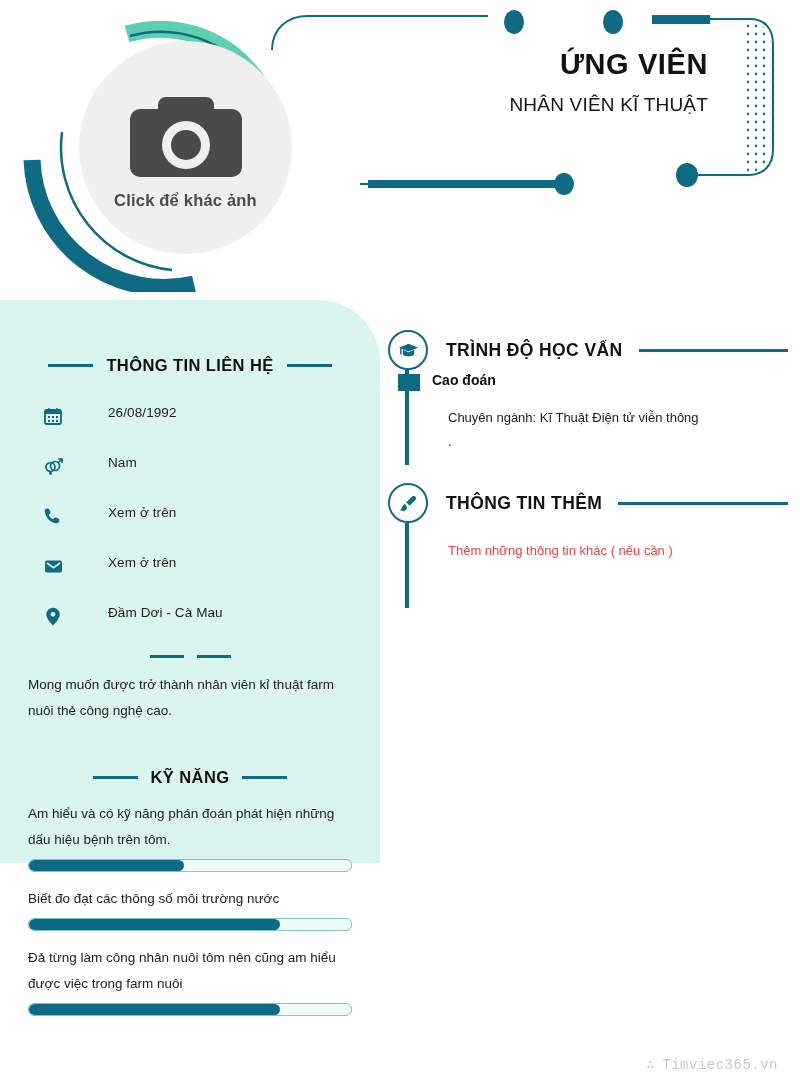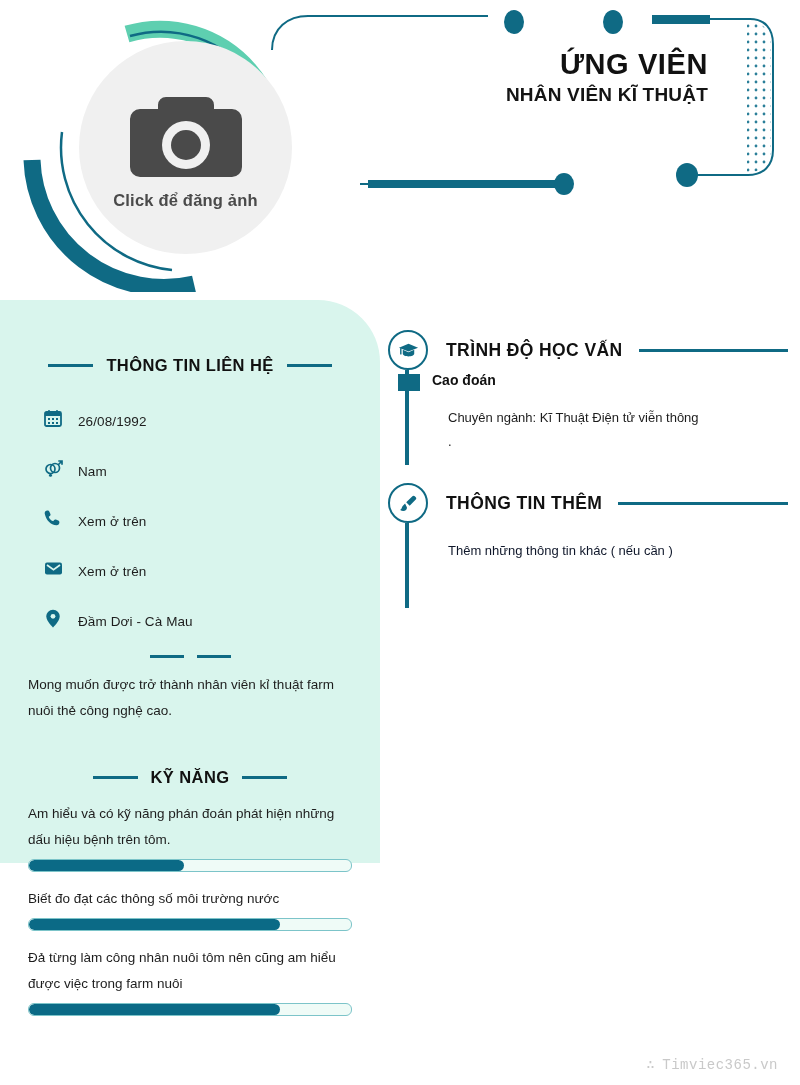--- a/index.html
+++ b/index.html
@@ -22,42 +22,42 @@
   .cam-icon{width:128px;height:96px;margin-top:4px;}
   .avatar-label{
     font-size:16.5px;font-weight:bold;color:#4a4a4a;margin-top:6px;letter-spacing:.2px;
   }
 
   .title-block{position:absolute;left:378px;top:48px;width:330px;text-align:right;}
   .cv-title{
     font-size:29px;font-weight:bold;letter-spacing:.6px;color:#111;line-height:1.12;margin:0;
   }
   .cv-subtitle{
-    font-size:19px;font-weight:bold;color:#141414;margin:4px 0 0 0;letter-spacing:.2px;
+    font-size:19px;font-weight:normal;color:#141414;margin:14px 0 0 0;letter-spacing:.2px;
   }
   .header-deco{position:absolute;left:260px;top:0;}
 
   
   .sidebar{
     position:absolute;left:0;top:300px;width:380px;height:563px;
     background:#d9f5ed;border-top-right-radius:62px;
   }
   .sec-head{
     display:flex;align-items:center;justify-content:center;gap:13px;
     margin:0 28px;
   }
   .sec-head .rule{height:3px;background:#0f6a84;flex:0 0 auto;}
   .sec-head .rule.l{width:45px;}
   .sec-head .rule.r{width:45px;}
   .sec-head .txt{
     font-size:16.5px;font-weight:bold;color:#111;letter-spacing:.4px;white-space:nowrap;
   }
 
   .contact-list{margin:30px 0 0 42px;}
-  .contact-row{display:flex;align-items:flex-end;height:24px;margin-bottom:26px;}
+  .contact-row{display:flex;align-items:flex-start;height:24px;margin-bottom:26px;gap:30px;}
   .contact-row .ico{width:22px;height:22px;flex:0 0 22px;display:flex;align-items:center;justify-content:center;}
   .contact-row .val{font-size:13.5px;color:#1d1d1d;margin-left:14px;letter-spacing:.1px;}
 
   .side-body{
     margin:14px 28px 0 28px;font-size:13.5px;line-height:26px;color:#1d1d1d;
   }
 
   .skill{margin:0 28px 0 28px;}
   .skill-text{font-size:13.5px;line-height:26px;color:#1d1d1d;margin-bottom:6px;}
   .bar{
@@ -81,21 +81,21 @@
   .r-body{position:relative;margin-left:17px;padding-left:27px;}
   .r-body:before{
     content:"";position:absolute;left:0;top:0;width:4px;height:100%;background:#0f6a84;
   }
   .tl-marker{
     position:absolute;left:-7px;top:4px;width:22px;height:17px;background:#0f6a84;
   }
   .r-item-title{font-size:14px;font-weight:bold;color:#111;padding-top:2px;}
   .r-item-line{font-size:13px;color:#1d1d1d;line-height:24px;margin-left:16px;}
   .r-item-line.first{margin-top:18px;}
-  .r-extra{font-size:13px;color:#0f172a;line-height:24px;margin-left:16px;padding-top:16px;}
+  .r-extra{font-size:13px;color:#ef4444;line-height:24px;margin-left:16px;padding-top:16px;}
 
   
   .footer{
     position:absolute;right:22px;bottom:12px;display:flex;align-items:center;gap:7px;
     font-family:"Liberation Mono","DejaVu Sans Mono",monospace;
     font-size:14px;color:#c9c9c9;letter-spacing:.5px;
   }
 </style>
 </head>
 <body>
@@ -210,21 +210,21 @@
         <path d="M10,148 A132,132 0 0 0 172,272" fill="none" stroke="#0f6a84" stroke-width="17"></path>
         <path d="M40,120 A123,123 0 0 0 150,258" fill="none" stroke="#0f6a84" stroke-width="2.5"></path>
       </svg>
       <div class="avatar-disc">
         <svg class="cam-icon" viewBox="0 0 128 96">
           <path d="M44,8 h40 a8,8 0 0 1 8,8 v4 h18 a10,10 0 0 1 10,10 v48 a10,10 0 0 1 -10,10
                    h-92 a10,10 0 0 1 -10,-10 v-48 a10,10 0 0 1 10,-10 h18 v-4 a8,8 0 0 1 8,-8 z" fill="#4a4a4a"></path>
           <circle cx="64" cy="56" r="24" fill="#f0f0f0"></circle>
           <circle cx="64" cy="56" r="15" fill="#4a4a4a"></circle>
         </svg>
-        <div class="avatar-label">Click để đăng ảnh</div>
+        <div class="avatar-label">Click để khác ảnh</div>
       </div>
     </div>
 
     <div class="title-block">
       <h1 class="cv-title">ỨNG VIÊN</h1>
       <div class="cv-subtitle">NHÂN VIÊN KĨ THUẬT</div>
     </div>
   </div>
 
   <div class="sidebar">

